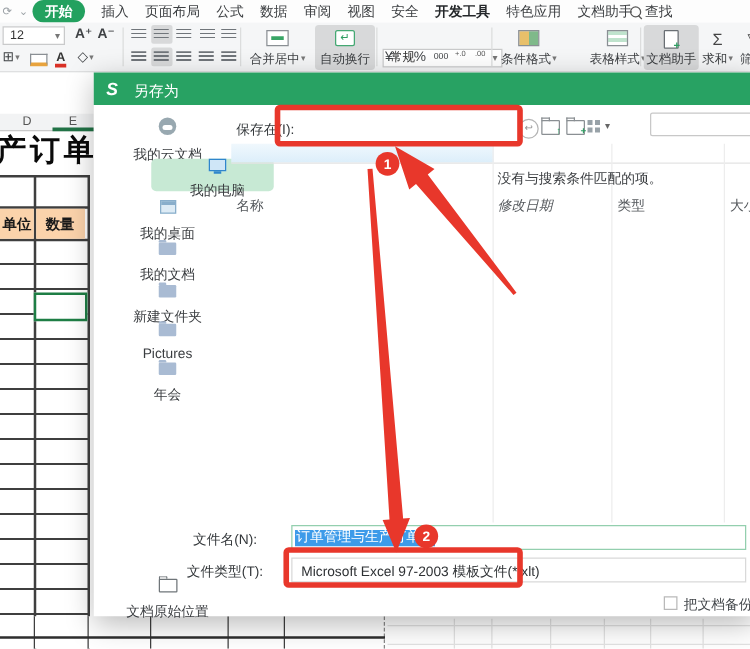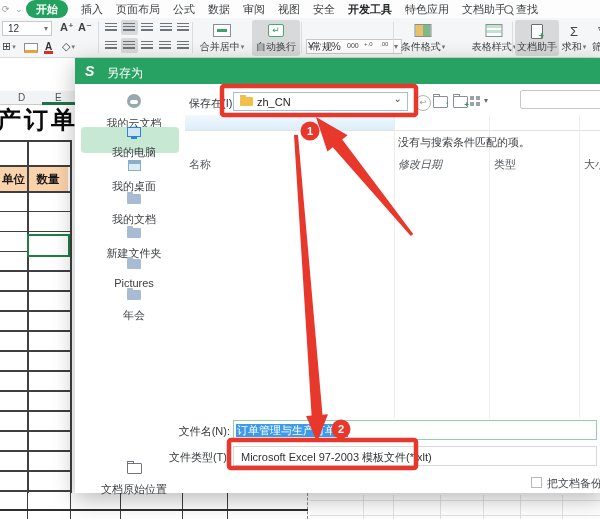--- a/index.html
+++ b/index.html
@@ -66,21 +66,21 @@
   .sheet-bottom .dash{position:absolute;left:307px;top:0;bottom:0;width:0;border-left:1px dashed #8a8a8a;}
   .sheet-bottom .lv{position:absolute;top:2px;bottom:0;width:1px;background:#e2e2e2;}
   .sheet-bottom .lh{position:absolute;left:310px;right:0;height:1px;background:#e2e2e2;}
 
   
   .dialog{left:75px;top:58px;width:530px;height:435px;background:#fff;box-shadow:0 6px 22px rgba(0,0,0,.28);}
   .dlg-title{position:absolute;left:0;top:0;right:0;height:26px;background:#28a263;}
   .dlg-logo{position:absolute;left:10px;top:5px;color:#fff;font-weight:700;font-size:14px;font-style:italic;}
   .dlg-title-text{position:absolute;left:32px;top:7px;color:#fff;font-size:12px;}
   .side-item{position:absolute;left:6px;width:98px;height:26px;display:flex;align-items:center;gap:8px;padding-left:8px;box-sizing:border-box;font-size:11px;color:#3a3d40;white-space:nowrap;flex-direction:column;}
-  .side-item.selected{background:#c7e9d4;border-radius:4px;}
+  .side-item.selected{background:#c7e9d4;border-radius:4px;margin-left:40px;}
   .cloud-icon{width:14px;height:14px;border-radius:50%;background:#98a8b0;position:relative;flex:0 0 auto;}
   .cloud-icon::after{content:"";position:absolute;left:3px;top:6px;width:8px;height:4px;background:#fff;border-radius:2px;}
   .pc-icon{width:14px;height:10px;border:1px solid #2f86cc;background:#cfe6f7;position:relative;flex:0 0 auto;box-sizing:border-box;}
   .pc-icon::after{content:"";position:absolute;left:3px;bottom:-3px;width:6px;height:2px;background:#2f86cc;}
   .desk-icon{width:13px;height:11px;border:1px solid #89aecb;background:#ddebf5;box-sizing:border-box;position:relative;flex:0 0 auto;}
   .desk-icon::before{content:"";position:absolute;left:0;top:0;right:0;height:3px;background:#89aecb;}
   .folder-blue{width:14px;height:10px;background:#a9bbd3;border-radius:1px;position:relative;flex:0 0 auto;}
   .folder-blue::before{content:"";position:absolute;left:0;top:-2px;width:6px;height:2px;background:#a9bbd3;border-radius:1px 1px 0 0;}
   .folder-outline{width:13px;height:9px;border:1.2px solid #6f7579;border-radius:1px;position:relative;flex:0 0 auto;}
   .folder-outline::before{content:"";position:absolute;left:-1px;top:-3px;width:5px;height:2px;border:1.2px solid #6f7579;border-bottom:none;border-radius:1px 1px 0 0;}
@@ -99,21 +99,21 @@
     linear-gradient(#98a2a8 0 0) 6px 0/4px 4px no-repeat,
     linear-gradient(#98a2a8 0 0) 0 6px/4px 4px no-repeat,
     linear-gradient(#98a2a8 0 0) 6px 6px/4px 4px no-repeat;}
   .view-caret{position:absolute;left:409px;top:38px;font-size:8px;color:#666;}
   .dlg-search{position:absolute;left:445px;top:32px;width:90px;height:19px;border:1px solid #c8c8c8;border-radius:2px;background:#fff;box-sizing:border-box;font-size:11px;padding:0 4px;outline:none;}
   .list-hdr-bg{position:absolute;left:110px;top:57px;width:210px;height:15px;background:linear-gradient(#f0f8fd,#dceefa);}
   .list-hdr-line{position:absolute;left:110px;top:72px;right:0;height:1px;background:#e3e3e3;}
   .col-sep{position:absolute;top:57px;height:303px;width:1px;background:#ededed;}
   .col-label{position:absolute;top:59px;font-size:11px;color:#55595d;white-space:nowrap;margin-top:40px;}
   .empty-text{position:absolute;left:323px;top:77px;font-size:11px;color:#3a3d40;white-space:nowrap;}
-  .fn-label{position:absolute;left:55px;top:0;width:100px;text-align:right;font-size:11px;color:#33373a;white-space:nowrap;}
+  .fn-label{position:absolute;left:55px;top:0;width:100px;text-align:center;font-size:11px;color:#33373a;white-space:nowrap;}
   .fname-input{position:absolute;left:158px;top:362px;width:364px;height:20px;border:1px solid #93cfae;background:#fff;box-sizing:border-box;}
   .fname-sel{position:absolute;left:2px;top:3px;background:#3d9be9;color:#fff;font-size:11px;line-height:13px;padding:0 1px;white-space:nowrap;}
   .ftype-combo{position:absolute;left:158px;top:388px;width:364px;height:20px;border:1px solid #d9d9d9;background:#fff;box-sizing:border-box;}
   .ftype-combo .ftext{position:absolute;left:7px;top:3px;font-size:11px;color:#2e3134;white-space:nowrap;}
   .backup-box{position:absolute;left:456px;top:419px;width:11px;height:11px;border:1px solid #b9b9b9;background:#fff;box-sizing:border-box;}
   .backup-label{position:absolute;left:472px;top:418px;font-size:11px;color:#44484c;white-space:nowrap;}
 
   .annot-svg{left:0;top:0;width:600px;height:519px;pointer-events:none;z-index:60;}
 </style>
 </head>
@@ -296,24 +296,20 @@
   <div class="side-item" style="top:232px;">
     <span class="folder-blue"></span>
     <span>年会</span>
   </div>
   <div class="side-item" style="top:405px;">
     <span class="folder-outline"></span>
     <span>文档原始位置</span>
   </div>
 
   <span class="lbl" style="left:114px;top:38px;">保存在(I):</span>
-  <div class="savein-combo">
-    <span class="folder-yellow"></span>
-    <span class="ftext">zh_CN</span>
-  </div>
   <span class="tool-circle">↩</span>
   <span class="tool-folder" style="left:358px;">
       <span class="sub">↑</span>
     </span>
   <span class="tool-folder" style="left:378px;">
       <span class="sub">+</span>
     </span>
   <span class="view-grid"></span>
   <span class="view-caret">▾</span>
   <input class="dlg-search" value="" style="">

